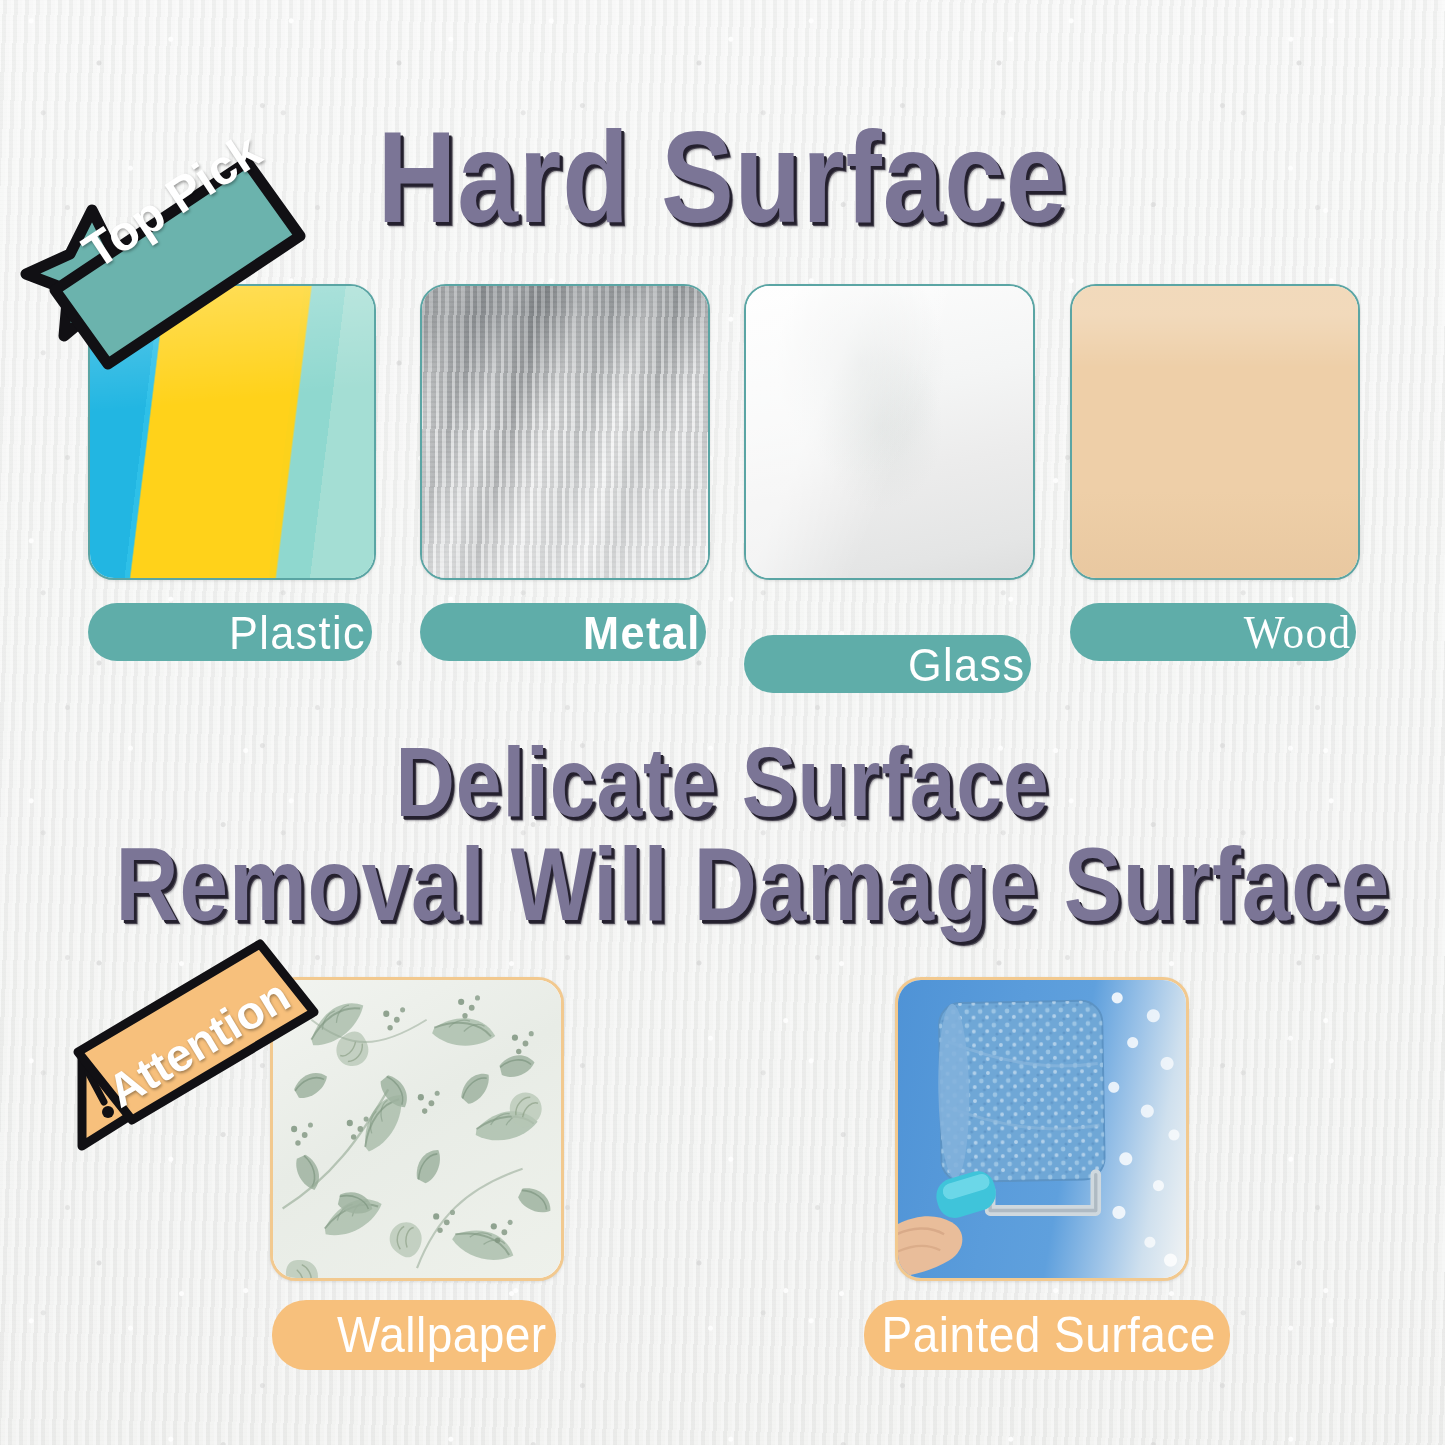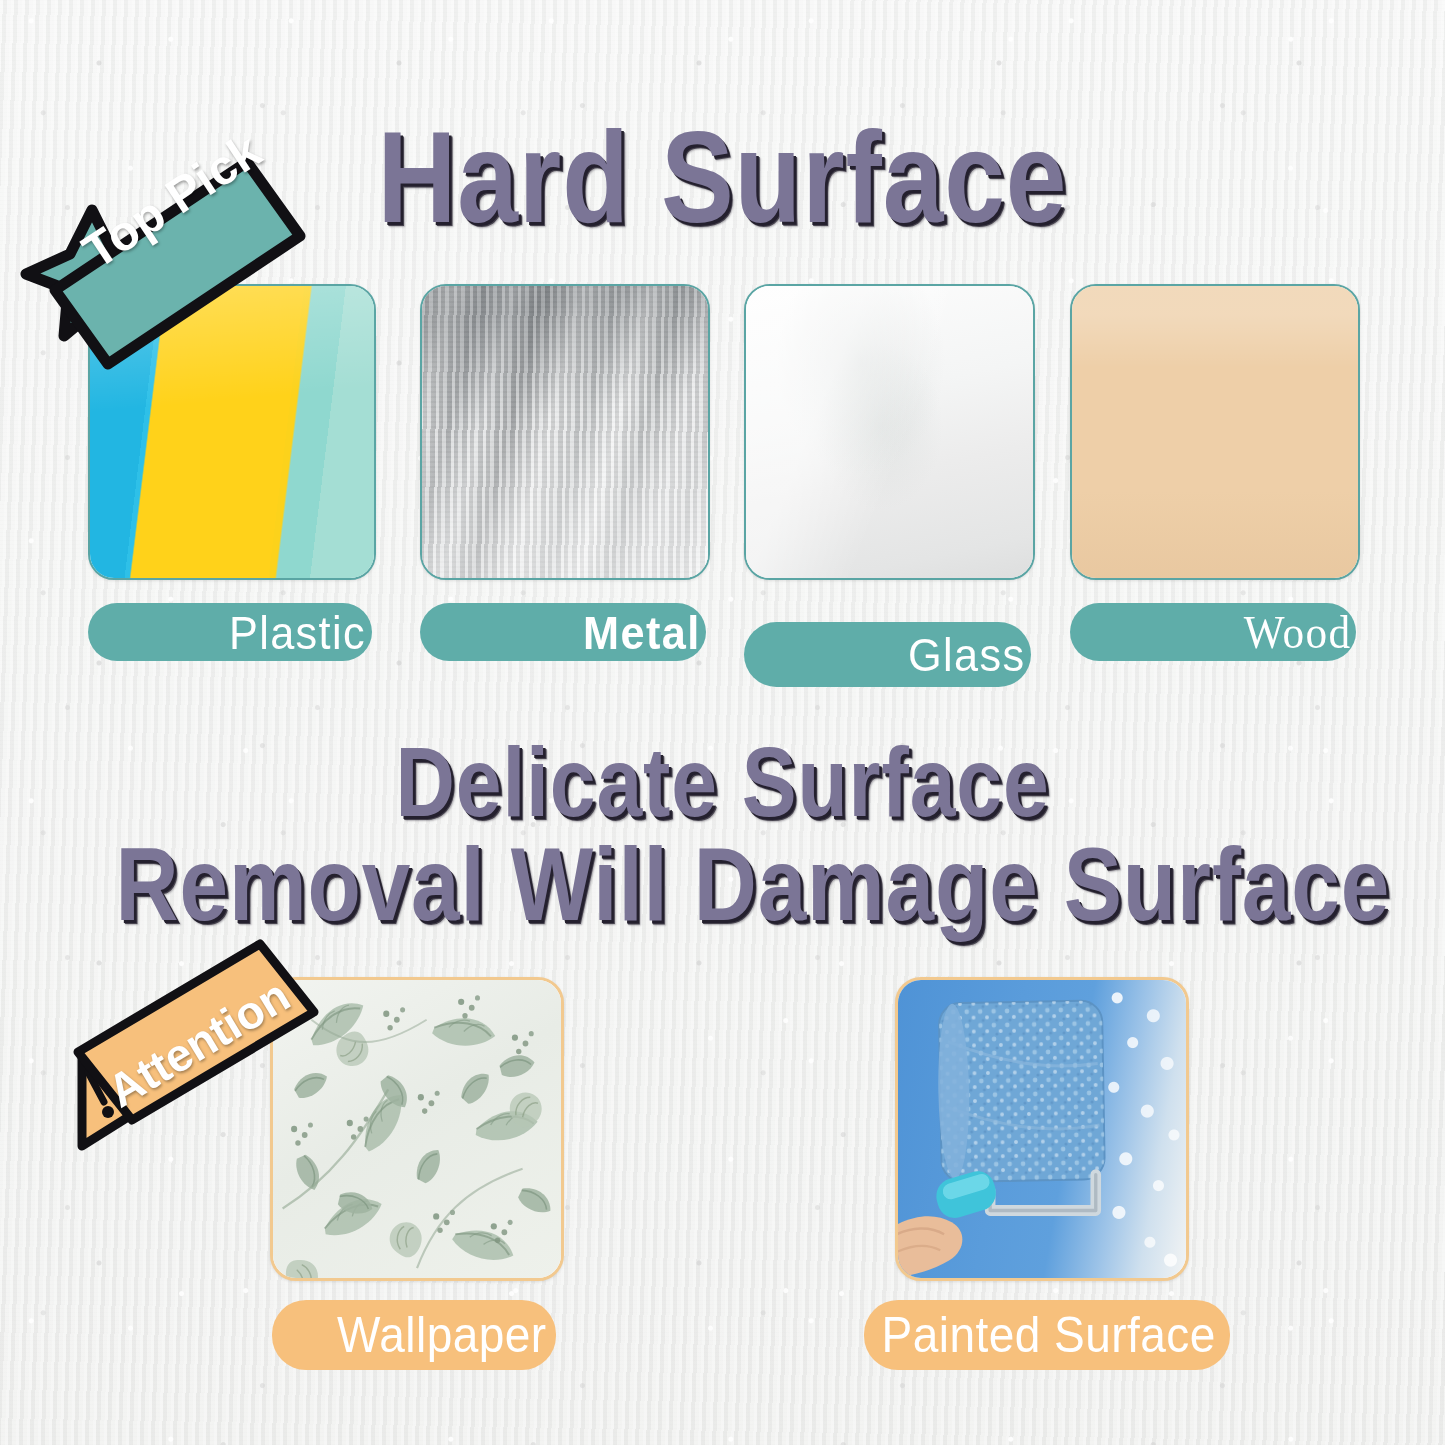--- a/index.html
+++ b/index.html
@@ -237,21 +237,21 @@
   <div class="swatch" style="left:1070px;top:284px;width:286px;height:292px;">
     <div class="swatch-inner tex-wood"></div>
   </div>
 
   <div class="pill pill-teal" style="left:88px;top:603px;width:284px;height:58px;">
     <span>Plastic</span>
   </div>
   <div class="pill pill-teal" style="left:420px;top:603px;width:286px;height:58px;font-weight:bold;">
     <span>Metal</span>
   </div>
-  <div class="pill pill-teal" style="left:744px;top:622px;width:287px;height:65px;">
+  <div class="pill pill-teal" style="left:744px;top:635px;width:287px;height:58px;">
     <span>Glass</span>
   </div>
   <div class="pill pill-teal" style="left:1070px;top:603px;width:286px;height:58px;font-family:Liberation Serif, serif;">
     <span>Wood</span>
   </div>
 
   <div class="ribbon" style="left:0px;top:140px;width:330px;height:230px;">
     <svg width="330" height="230" viewBox="0 0 330 230">
 
       <g>

